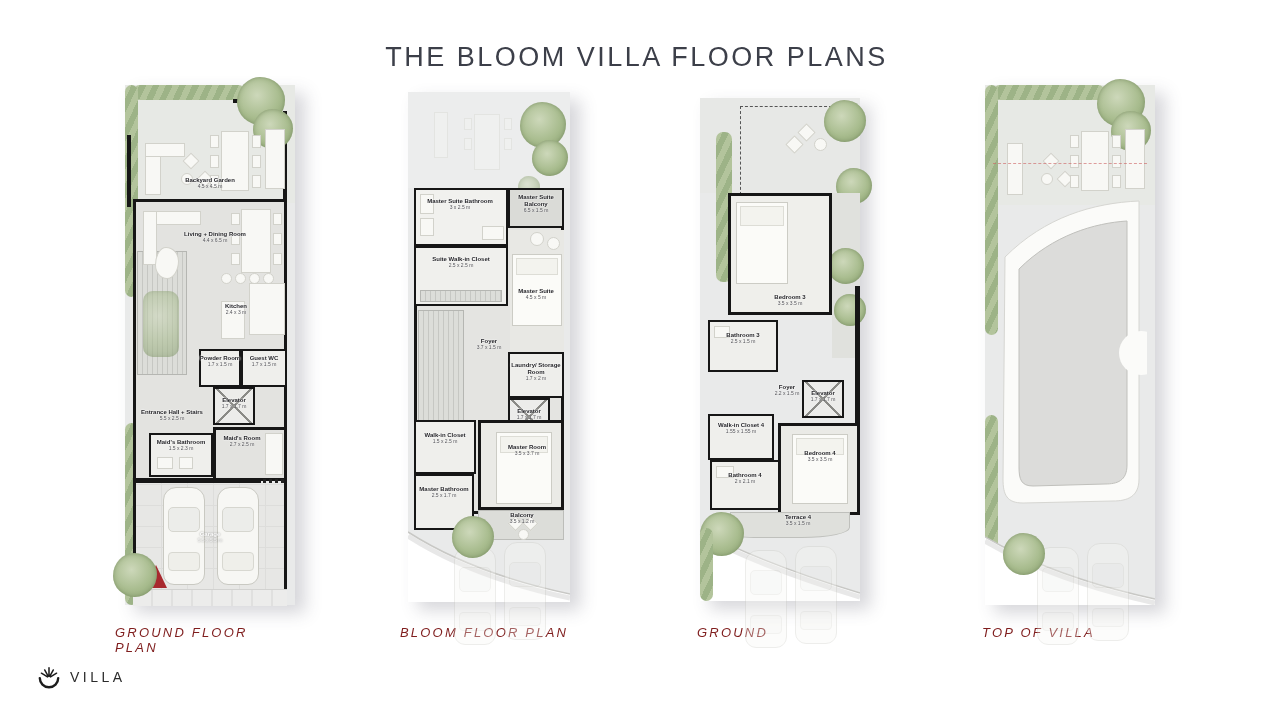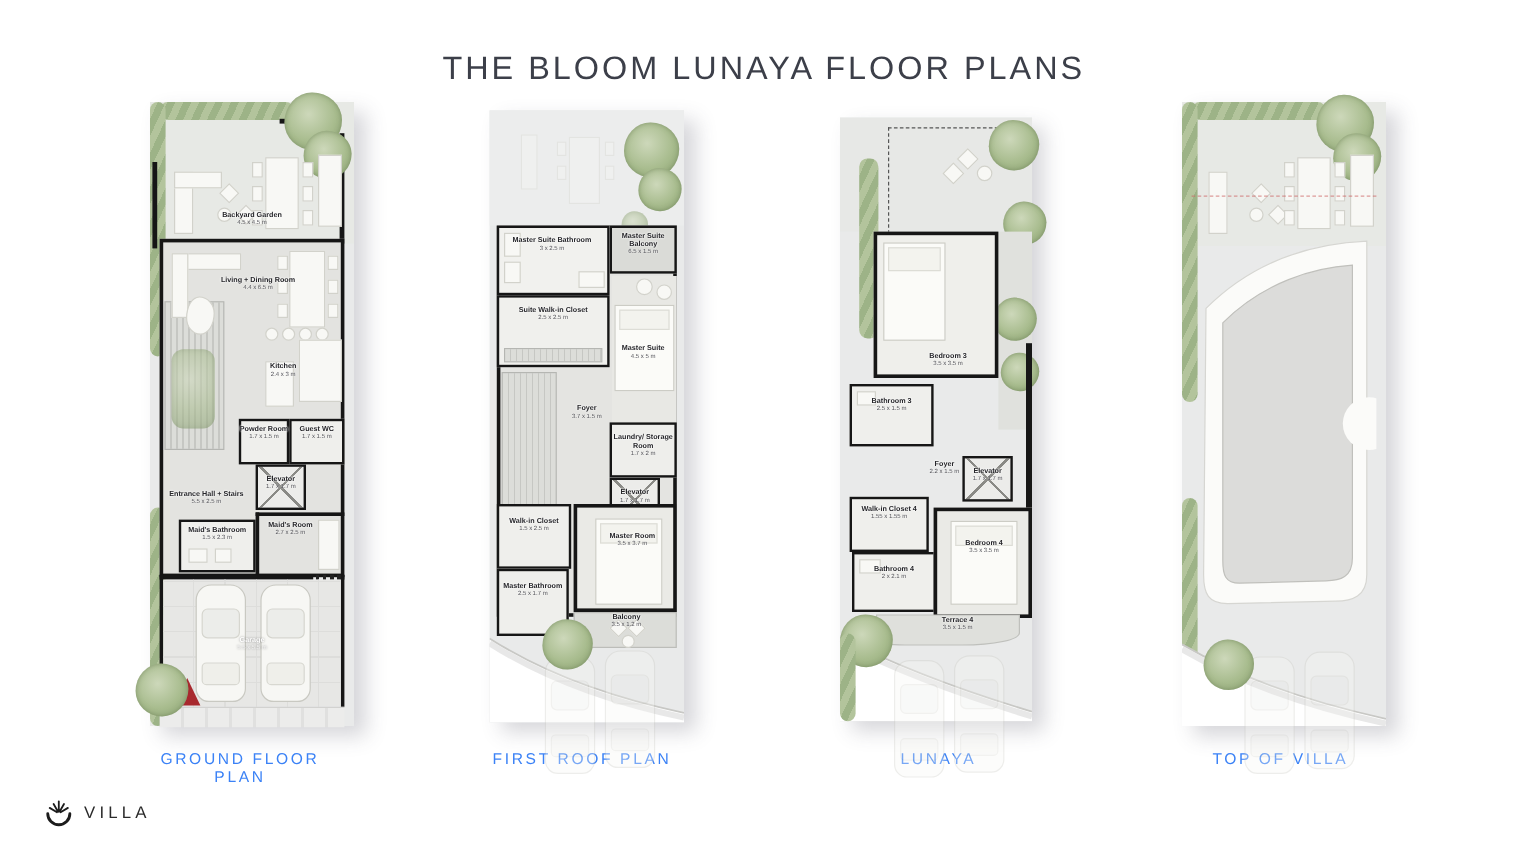--- a/index.html
+++ b/index.html
@@ -5,22 +5,22 @@
   html,body{margin:0;padding:0;}
   body{
     width:1273px;height:709px;position:relative;overflow:hidden;
     background:#ffffff;font-family:"Liberation Sans",sans-serif;
   }
   .title{
     position:absolute;left:0;right:0;top:42px;text-align:center;
     font-size:27px;letter-spacing:2.5px;color:#3c3f49;font-weight:400;
   }
   .caption{
-    position:absolute;top:625px;text-align:center;
-    font-size:13px;letter-spacing:2.2px;color:#3b82f6;font-weight:400;
+    position:absolute;top:625px;text-align:left;
+    font-size:13px;letter-spacing:2.2px;color:#7f1d1d;font-weight:400;font-style:italic;
   }
   .panel{
     position:absolute;background:#e9eaea;
     box-shadow:10px 8px 16px rgba(70,70,85,.22);
   }
   .abs{position:absolute;box-sizing:border-box;}
   .room{position:absolute;border:3px solid #161616;background:#ececea;box-sizing:border-box;}
   .t2{border-width:2px;}
   .wall{position:absolute;background:#161616;}
   .dots{position:absolute;background:repeating-linear-gradient(90deg,#222 0 3px,transparent 3px 6px);}
@@ -65,21 +65,21 @@
   .garagefloor{position:absolute;background-color:#e7e7e5;background-image:
     repeating-linear-gradient(0deg,transparent 0 20px,#dddddb 20px 21px),
     repeating-linear-gradient(90deg,transparent 0 25px,#dddddb 25px 26px);}
   .logo{position:absolute;left:36px;top:664px;display:flex;align-items:center;gap:8px;}
   .logo .word{font-size:14px;letter-spacing:3.5px;color:#2b2b2b;}
   svg{display:block;}
 </style>
 </head>
 <body>
 
-<div class="title">THE BLOOM LUNAYA FLOOR PLANS</div>
+<div class="title">THE BLOOM VILLA FLOOR PLANS</div>
 
 <div class="panel" style="left:125px;top:85px;width:170px;height:520px;">
   <div class="abs" style="left:0;top:0;width:170px;height:118px;background:#e7e9e5;"></div>
   <div class="hedge" style="left:8px;top:0;width:112px;height:15px;"></div>
   <div class="hedge" style="left:0;top:0;width:13px;height:212px;"></div>
   <div class="hedge" style="left:0;top:338px;width:13px;height:182px;"></div>
   <div class="wall" style="left:2px;top:50px;width:4px;height:72px;"></div>
   <div class="wall" style="left:108px;top:14px;width:42px;height:4px;"></div>
   <div class="wall" style="left:158px;top:26px;width:4px;height:92px;"></div>
   <div class="tree" style="left:112px;top:-8px;width:48px;height:48px;"></div>
@@ -261,21 +261,21 @@
   </div>
   <svg style="position:absolute;left:0;top:428px;z-index:4;" width="162" height="82" viewBox="0 0 162 82">
     <path d="M0,12 C50,44 105,62 162,74 L162,82 L0,82 Z" fill="#ffffff"></path>
     <path d="M0,16 C50,48 105,66 162,78" fill="none" stroke="rgba(110,110,110,.16)" stroke-width="5"></path>
     <path d="M0,12 C50,44 105,62 162,74" fill="none" stroke="#c8c8c5" stroke-width="1.5"></path>
   </svg>
   <div class="car faint" style="left:46px;top:455px;z-index:5;"></div>
   <div class="car faint" style="left:96px;top:450px;z-index:5;"></div>
   <div class="tree" style="left:44px;top:424px;width:42px;height:42px;z-index:5;"></div>
 </div>
-<div class="caption" style="left:400px;width:170px;">FIRST ROOF PLAN</div>
+<div class="caption" style="left:400px;width:170px;">BLOOM FLOOR PLAN</div>
 
 <div class="panel" style="left:700px;top:98px;width:160px;height:503px;">
   <div class="abs" style="left:0;top:0;width:160px;height:95px;background:#e7e8e6;"></div>
   <div class="abs" style="left:40px;top:8px;width:2px;height:185px;border-left:1.5px dashed #555;"></div>
   <div class="abs" style="left:40px;top:8px;width:92px;height:2px;border-top:1.5px dashed #555;"></div>
   <div class="wfurn diam" style="left:100px;top:28px;width:13px;height:13px;"></div>
   <div class="wfurn round" style="left:114px;top:40px;width:13px;height:13px;"></div>
   <div class="wfurn diam" style="left:88px;top:40px;width:13px;height:13px;"></div>
   <div class="tree" style="left:124px;top:2px;width:42px;height:42px;"></div>
   <div class="tree" style="left:136px;top:70px;width:36px;height:36px;"></div>
@@ -332,21 +332,21 @@
   <svg style="position:absolute;left:0;top:425px;z-index:4;" width="160" height="78" viewBox="0 0 160 78">
     <path d="M0,8 C55,36 110,55 160,70 L160,78 L0,78 Z" fill="#ffffff"></path>
     <path d="M0,12 C55,40 110,59 160,74" fill="none" stroke="rgba(110,110,110,.16)" stroke-width="5"></path>
     <path d="M0,8 C55,36 110,55 160,70" fill="none" stroke="#c8c8c5" stroke-width="1.5"></path>
   </svg>
   <div class="car faint" style="left:45px;top:452px;z-index:5;"></div>
   <div class="car faint" style="left:95px;top:448px;z-index:5;"></div>
   <div class="tree" style="left:0px;top:414px;width:44px;height:44px;z-index:5;"></div>
   <div class="hedge" style="left:0;top:430px;width:13px;height:73px;z-index:5;"></div>
 </div>
-<div class="caption" style="left:697px;width:170px;">LUNAYA</div>
+<div class="caption" style="left:697px;width:170px;">GROUND</div>
 
 <div class="panel" style="left:985px;top:85px;width:170px;height:520px;">
   <div class="abs" style="left:0;top:0;width:170px;height:120px;background:#e7e9e5;"></div>
   <div class="hedge" style="left:8px;top:0;width:112px;height:15px;"></div>
   <div class="hedge" style="left:0;top:0;width:13px;height:250px;"></div>
   <div class="hedge" style="left:0;top:330px;width:13px;height:160px;"></div>
   <div class="tree" style="left:112px;top:-6px;width:48px;height:48px;"></div>
   <div class="tree" style="left:126px;top:26px;width:40px;height:40px;"></div>
   <div class="wfurn" style="left:22px;top:58px;width:16px;height:52px;"></div>
   <div class="wfurn diam" style="left:60px;top:70px;width:12px;height:12px;"></div>

